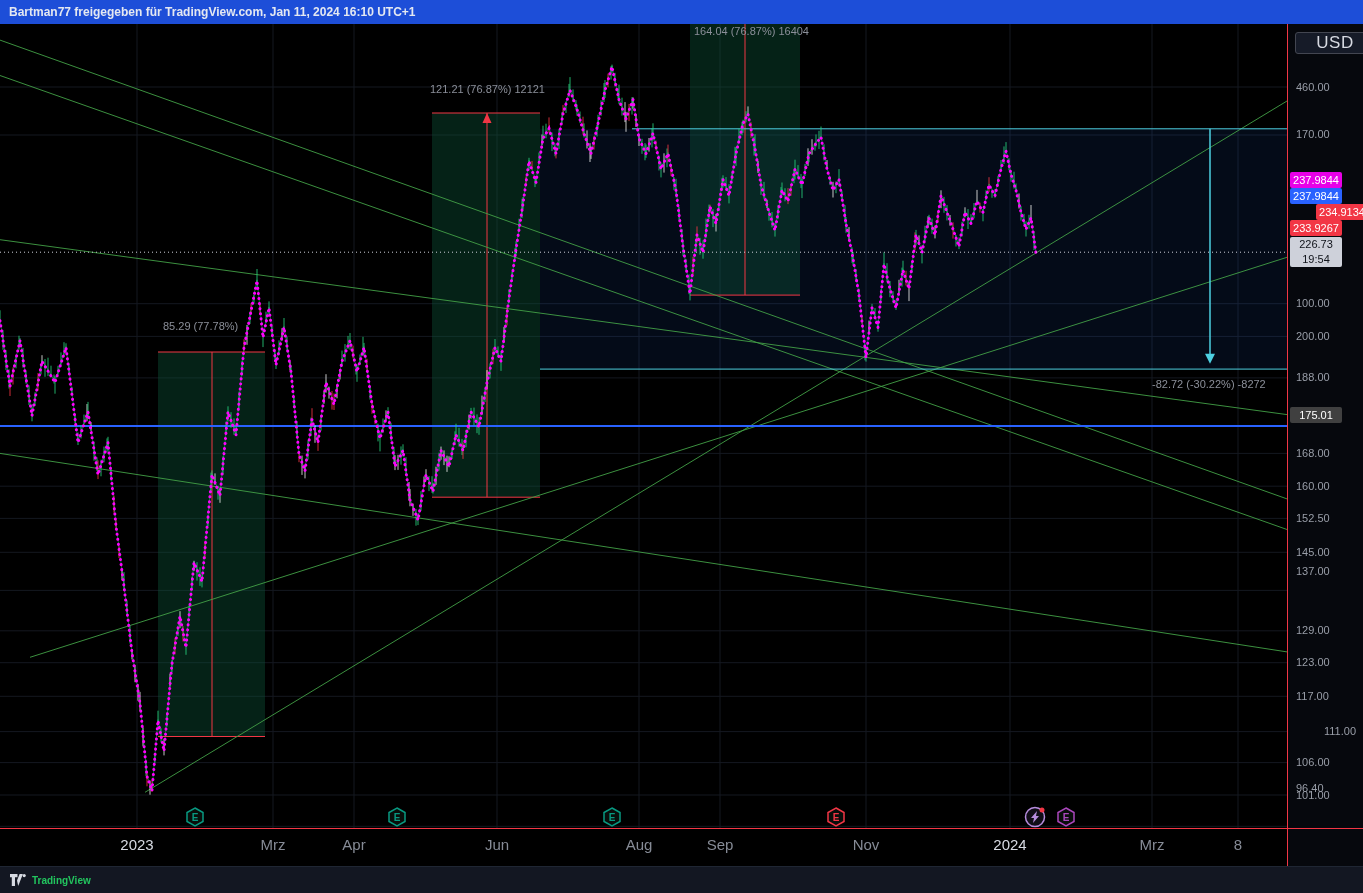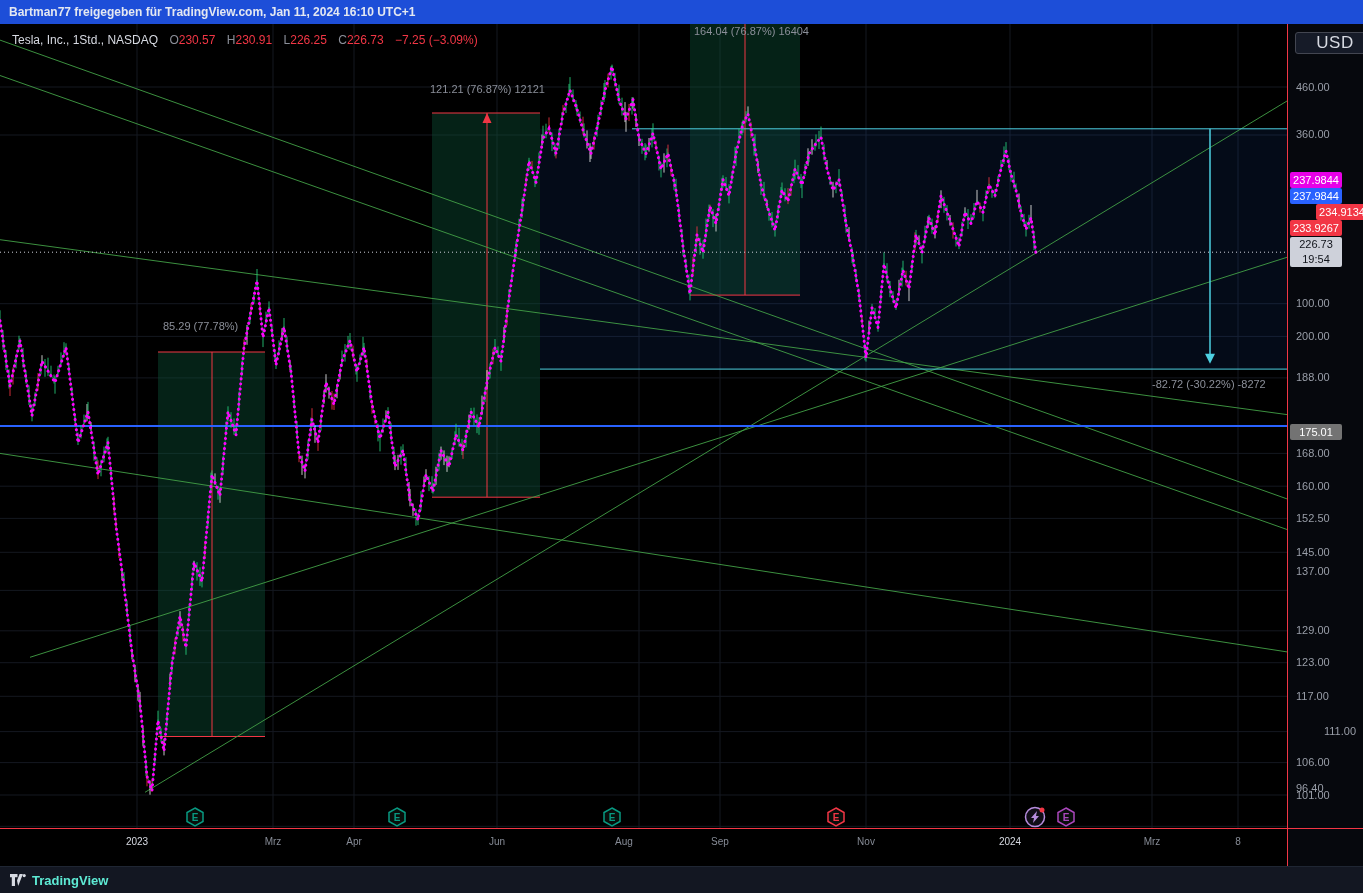--- a/index.html
+++ b/index.html
@@ -18,26 +18,26 @@
   .paxis{position:absolute;top:24px;right:0;width:76px;height:842px;background:#06080d;
     border-left:1px solid #f23645;z-index:6}
   .usd{position:absolute;top:8px;left:7px;width:80px;height:22px;border:1px solid #434651;border-radius:3px;
     background:#161b28;color:#d7dae2;font-size:17px;text-align:center;line-height:20px;letter-spacing:.5px;cursor:pointer}
   .ptick{position:absolute;left:8px;font-size:11px;color:#999ea8}
   .pbadge{position:absolute;left:2px;width:52px;font-size:11px;text-align:center;border-radius:2px;
     height:16px;line-height:16px;z-index:3}
   .pbadge.cd{height:30px;line-height:15px}
   .redline{position:absolute;top:828px;left:0;width:1363px;height:1px;background:#f23645;z-index:7}
   .taxis{position:absolute;top:829px;left:0;width:1287px;height:37px;background:#000;z-index:6}
-  .tlabel{position:absolute;top:7px;transform:translateX(-50%);font-size:10px;color:#868b96}
+  .tlabel{position:absolute;top:7px;transform:translateX(-50%);font-size:15px;color:#868b96}
   .tlabel.year{color:#d7dae2}
   .footer{position:absolute;bottom:0;left:0;width:1363px;height:27px;background:#131722;
     border-top:1px solid #1f2633;display:flex;align-items:center;padding-left:10px;z-index:10}
   .tvlogo{display:inline-flex;margin-right:6px}
-  .tvname{color:#5eead4;font-size:13px;font-weight:700}
+  .tvname{color:#22c55e;font-size:10px;font-weight:700}
 </style>
 </head>
 <body>
 
 <div class="topbar">Bartman77 freigegeben für TradingView.com, Jan 11, 2024 16:10 UTC+1</div>
 
 <div class="chart">
   <svg id="chart-svg" width="1287" height="804" viewBox="0 24 1287 804">
       <g>
         <line x1="0" x2="1287" y1="87.0" y2="87.0" stroke="#141820"></line>
@@ -524,50 +524,42 @@
         <text x="612" y="820.5" fill="#089981" font-size="10" font-weight="bold" text-anchor="middle">E</text>
         <path d="M 836 808 L 844 812.5 L 844 821.5 L 836 826 L 828 821.5 L 828 812.5 Z" fill="rgba(10,16,12,0.9)" stroke="#f23645" stroke-width="1.5"></path>
         <text x="836" y="820.5" fill="#f23645" font-size="10" font-weight="bold" text-anchor="middle">E</text>
         <circle cx="1035" cy="817" r="9.5" fill="rgba(18,14,26,0.9)" stroke="#b68cdd" stroke-width="1.5"></circle>
         <path d="M 1037 811 L 1031 818 L 1034 818 L 1033 823 L 1039 816 L 1036 816 Z" fill="#b68cdd"></path>
         <circle cx="1042" cy="810" r="2.5" fill="#f23645"></circle>
         <path d="M 1066 808 L 1074 812.5 L 1074 821.5 L 1066 826 L 1058 821.5 L 1058 812.5 Z" fill="rgba(10,16,12,0.9)" stroke="#ab47bc" stroke-width="1.5"></path>
         <text x="1066" y="820.5" fill="#ab47bc" font-size="10" font-weight="bold" text-anchor="middle">E</text>
       </g>
     </svg>
-  <div class="legend">
-    <span class="sym">Tesla, Inc., 1Std., NASDAQ</span>
-    <span class="lbl">O</span><span class="val">230.57</span>
-    <span class="lbl">H</span><span class="val">230.91</span>
-    <span class="lbl">L</span><span class="val">226.25</span>
-    <span class="lbl">C</span><span class="val">226.73</span>
-    <span class="chg">−7.25 (−3.09%)</span>
-  </div>
 </div>
 
 <div class="paxis" id="paxis">
   <div class="usd">USD</div>
 <div class="ptick" style="top: 56.5px;">460.00</div>
-    <div class="ptick" style="top: 104.466px;">360.00</div>
+    <div class="ptick" style="top: 104.466px;">170.00</div>
     <div class="ptick" style="top: 273.159px;">100.00</div>
     <div class="ptick" style="top: 305.909px;">200.00</div>
     <div class="ptick" style="top: 347.443px;">188.00</div>
     <div class="ptick" style="top: 422.943px;">168.00</div>
     <div class="ptick" style="top: 455.693px;">160.00</div>
     <div class="ptick" style="top: 487.919px;">152.50</div>
     <div class="ptick" style="top: 521.77px;">145.00</div>
     <div class="ptick" style="top: 541px;">137.00</div>
     <div class="ptick" style="top: 600.252px;">129.00</div>
     <div class="ptick" style="top: 632.222px;">123.00</div>
     <div class="ptick" style="top: 665.791px;">117.00</div>
     <div class="ptick" style="top: 701.128px; margin-left: 28px;">111.00</div>
     <div class="ptick" style="top: 732.067px;">106.00</div>
     <div class="ptick" style="top: 764.5px;">101.00</div>
     <div class="ptick" style="top: 758px;">96.40</div>
-    <div class="pbadge" style="background: #737373; color: rgb(255, 255, 255); top: 400px; text-align: center;">
+    <div class="pbadge" style="background: #404040; color: rgb(255, 255, 255); top: 383px; text-align: center;">
       <div>175.01</div>
     </div>
     <div class="pbadge cd" style="background: rgb(206, 209, 218); color: rgb(16, 19, 26); top: 213.207px;">
       <div>226.73</div>
       <div>19:54</div>
     </div>
     <div class="pbadge" style="background: rgb(242, 54, 69); color: rgb(255, 255, 255); top: 196.207px;">
       <div>233.9267</div>
     </div>
     <div class="pbadge" style="background: rgb(242, 54, 69); color: rgb(255, 255, 255); top: 180.207px; margin-left: 26px;">
@@ -580,21 +572,21 @@
       <div>237.9844</div>
     </div>
   </div>
 
 <div class="redline"></div>
 <div class="taxis" id="taxis">
     <div class="tlabel year" style="left: 137px;">2023</div>
     <div class="tlabel" style="left: 273px;">Mrz</div>
     <div class="tlabel" style="left: 354px;">Apr</div>
     <div class="tlabel" style="left: 497px;">Jun</div>
-    <div class="tlabel" style="left: 624px;">Aug</div>
+    <div class="tlabel" style="left: 639px;">Aug</div>
     <div class="tlabel" style="left: 720px;">Sep</div>
     <div class="tlabel" style="left: 866px;">Nov</div>
     <div class="tlabel year" style="left: 1010px;">2024</div>
     <div class="tlabel" style="left: 1152px;">Mrz</div>
     <div class="tlabel" style="left: 1238px;">8</div>
   </div>
 
 <div class="footer">
   <span class="tvlogo">
     <svg width="16" height="12" viewBox="0 0 16 12">

